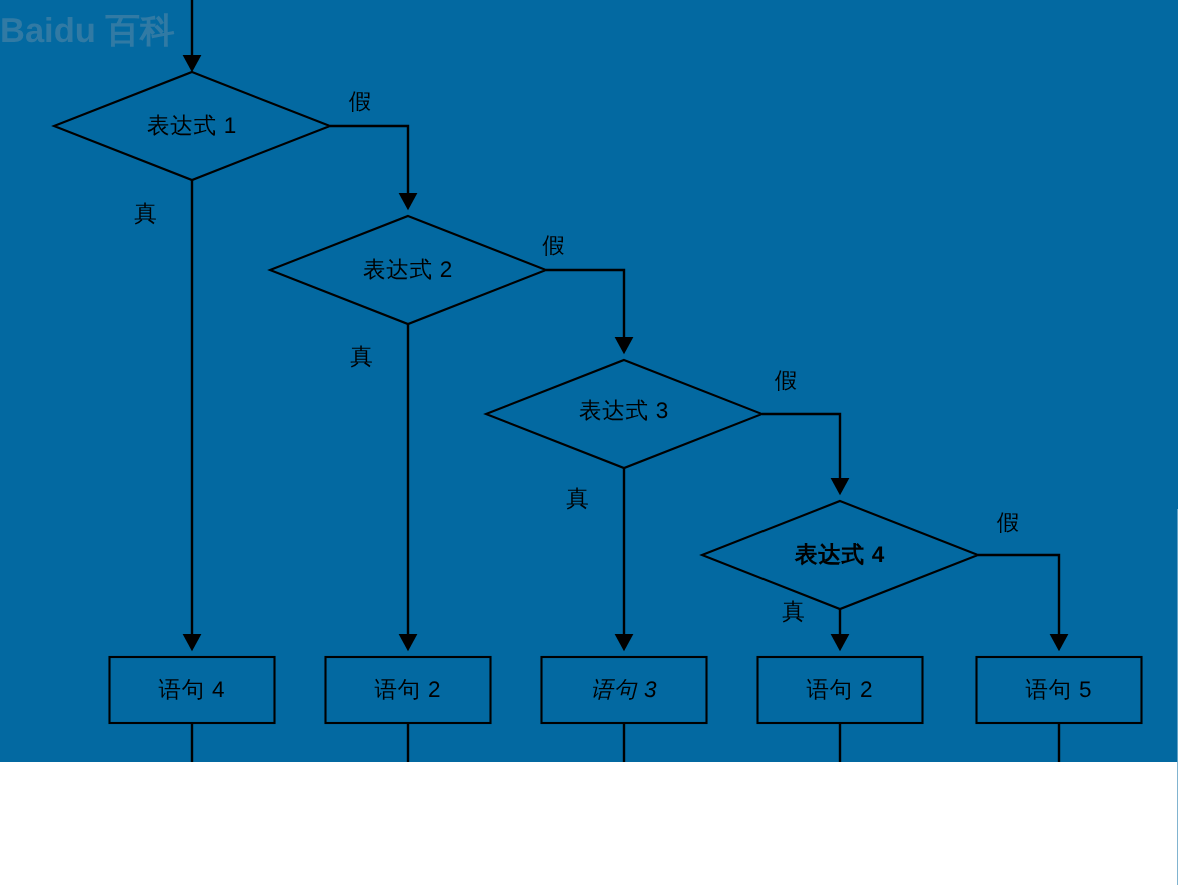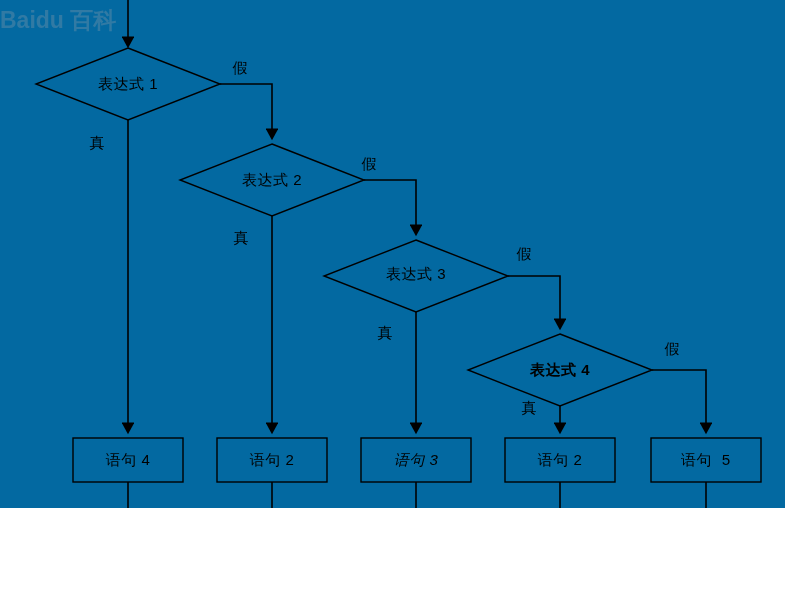--- a/index.html
+++ b/index.html
@@ -119,21 +119,21 @@
 
   <div class="node-label" style="left:128px; top:84px;">表达式 1</div>
   <div class="node-label" style="left:272px; top:180px;">表达式 2</div>
   <div class="node-label" style="left:416px; top:274px;">表达式 3</div>
   <div class="node-label" style="left:560px; top:370px;font-weight:bold;">表达式 4</div>
 
   <div class="node-label" style="left:128px; top:460px;">语句 4</div>
   <div class="node-label" style="left:272px; top:460px;">语句 2</div>
   <div class="node-label" style="left:416px; top:460px;font-style:italic;">语句 3</div>
   <div class="node-label" style="left:560px; top:460px;">语句 2</div>
-  <div class="node-label" style="left:706px; top:460px;font-family:Liberation Mono, monospace;">语句 5</div>
+  <div class="node-label" style="left:706px; top:460px;">语句 5</div>
 
   <div class="edge-label" style="left:240px; top:68px;">假</div>
   <div class="edge-label" style="left:97px;  top:143px;">真</div>
   <div class="edge-label" style="left:369px; top:164px;">假</div>
   <div class="edge-label" style="left:241px; top:238px;">真</div>
   <div class="edge-label" style="left:524px; top:254px;">假</div>
   <div class="edge-label" style="left:385px; top:333px;">真</div>
   <div class="edge-label" style="left:672px; top:349px;">假</div>
   <div class="edge-label" style="left:529px; top:408px;">真</div>
 

